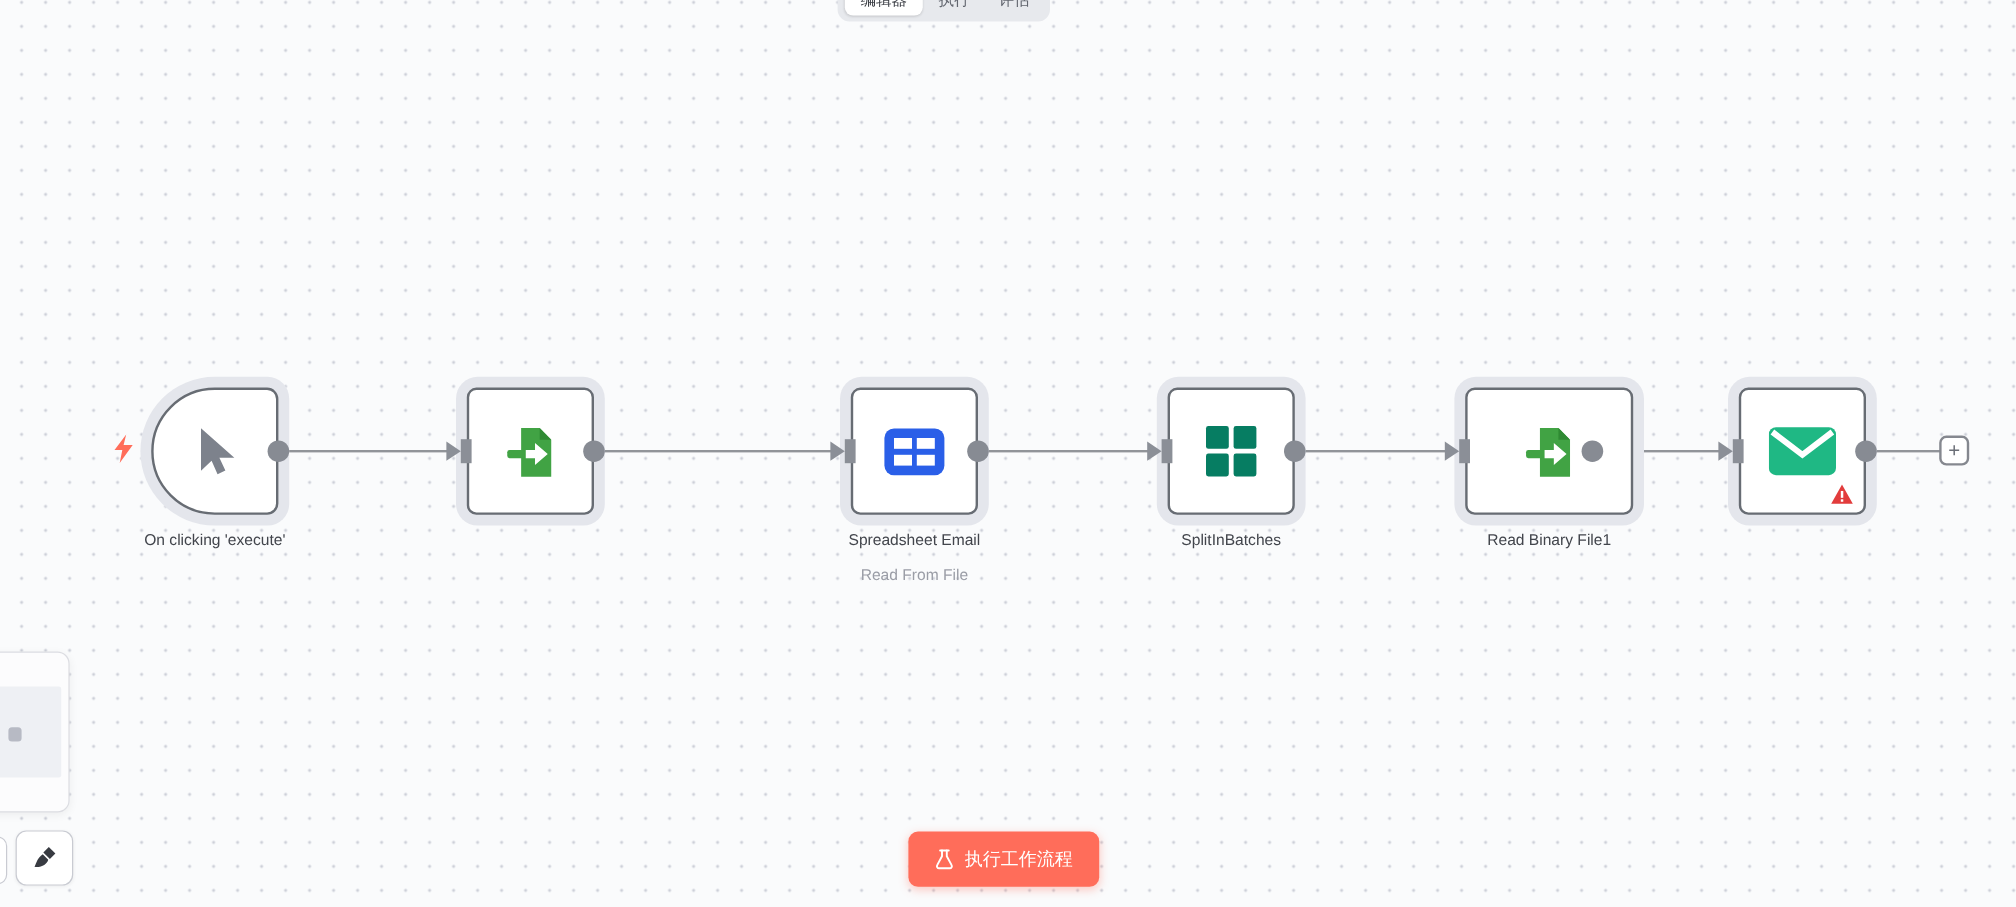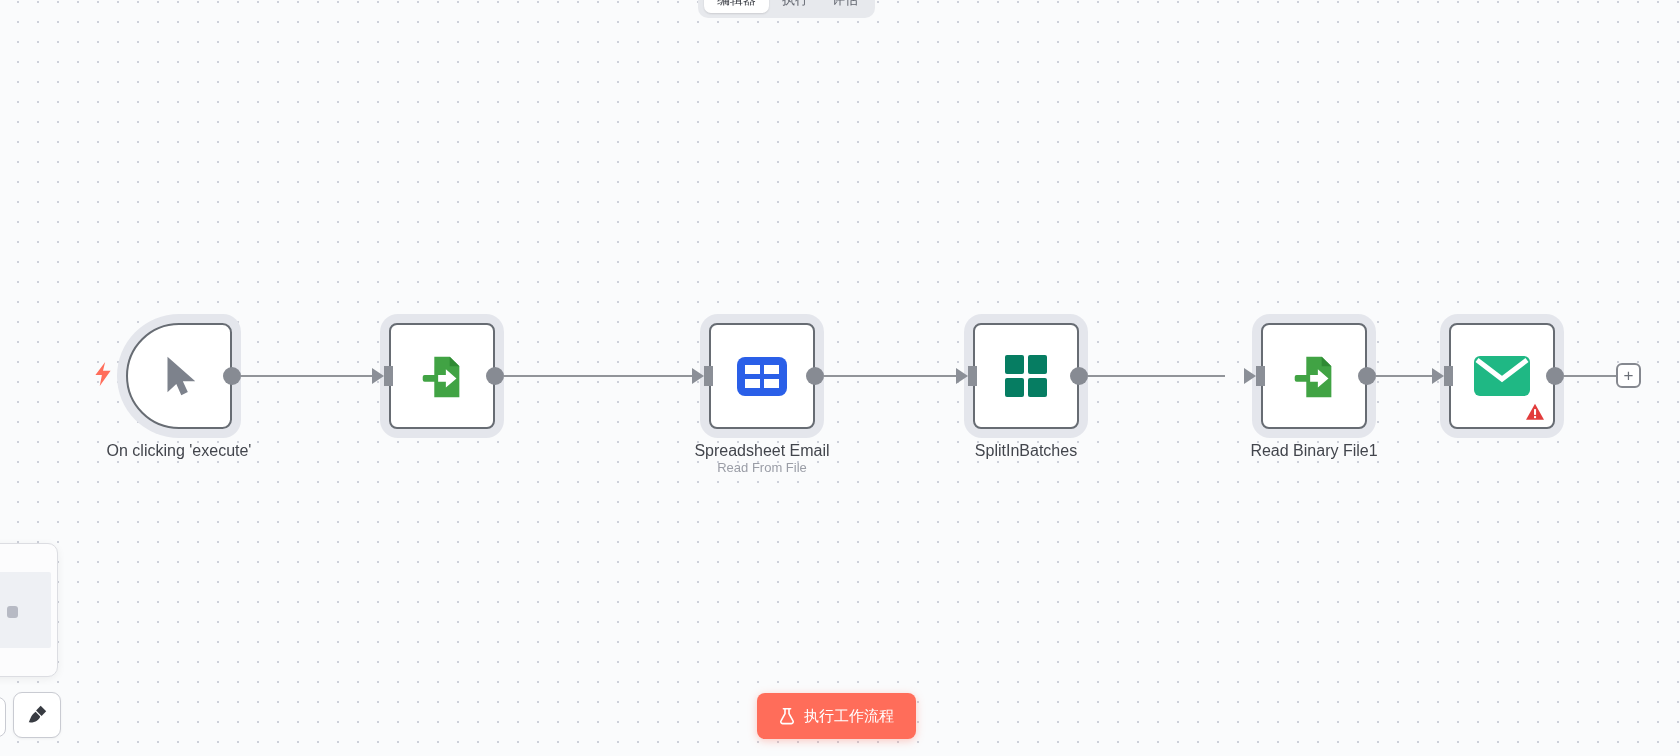--- a/index.html
+++ b/index.html
@@ -32,22 +32,22 @@
   .out-dot{
     position:absolute;left:106px;top:53px;width:18px;height:18px;border-radius:50%;
     background:#878b93;z-index:3;cursor:pointer;
   }
   .in-bar{position:absolute;left:4px;top:52px;width:9px;height:20px;background:#8b8f97;z-index:3;}
   .in-arrow{
     position:absolute;left:-8px;top:54px;width:0;height:0;z-index:3;
     border-left:12px solid #8b8f97;border-top:8px solid transparent;border-bottom:8px solid transparent;
   }
   .nlabel{position:absolute;top:128px;left:calc(50% - 150px);width:300px;text-align:center;}
-  .nlabel .t{font-size:16px;color:#42454c;}
-  .nlabel .s{font-size:13px;color:#9a9da6;margin-top:0;}
+  .nlabel .t{font-size:13px;color:#42454c;}
+  .nlabel .s{font-size:13px;color:#9a9da6;margin-top:14px;}
   .warn{position:absolute;right:19px;bottom:17px;width:20px;height:18px;z-index:4;}
   
   .conn{position:absolute;top:375px;height:2px;background:#919499;}
   
   .bolt{position:absolute;left:92px;top:361px;width:22px;height:26px;}
   .plus-btn{
     position:absolute;left:1616px;top:363px;width:25px;height:25px;box-sizing:border-box;
     background:#fff;border:2px solid #85888f;border-radius:6px;color:#6b6f77;
     display:flex;align-items:center;justify-content:center;font-size:17px;line-height:1;cursor:pointer;
   }
@@ -154,21 +154,21 @@
     </svg>
   </div>
   <div class="in-arrow"></div>
   <div class="in-bar"></div>
   <div class="out-dot"></div>
   <div class="nlabel">
       <div class="t">SplitInBatches</div>
     </div>
 </div>
 
-<div class="node" style="left:1252px;">
+<div class="node" style="left:1212px;padding-left:34px;">
   <div class="halo"></div>
   <div class="box">
     <svg width="54" height="54" viewBox="0 0 56 56">
       <path d="M20 8 H36 L46 18 V50 H20 Z" fill="#41a344"></path>
       <path d="M36 8 L36 18 H46 Z" fill="#2f8a33"></path>
       <rect x="8" y="27" width="15" height="7" rx="2" fill="#41a344"></rect>
       <path d="M24 27 h8 v-6 l11 9.5 -11 9.5 v-6 h-8 z" fill="#ffffff"></path>
     </svg>
   </div>
   <div class="in-arrow"></div>

